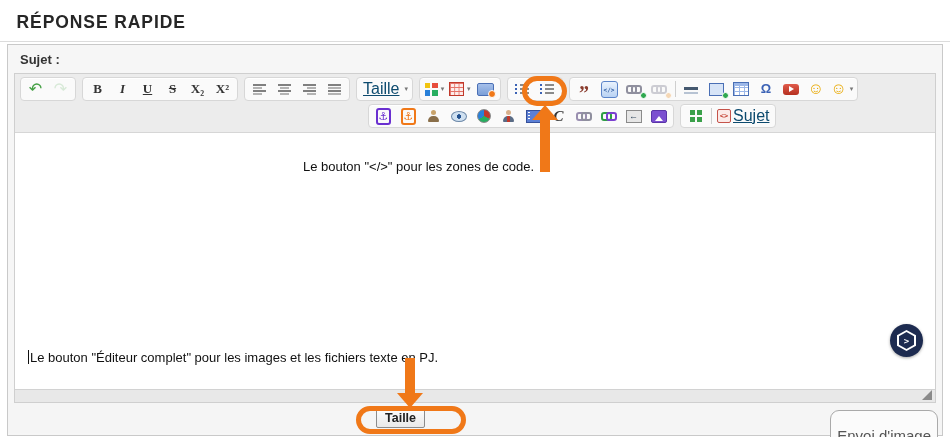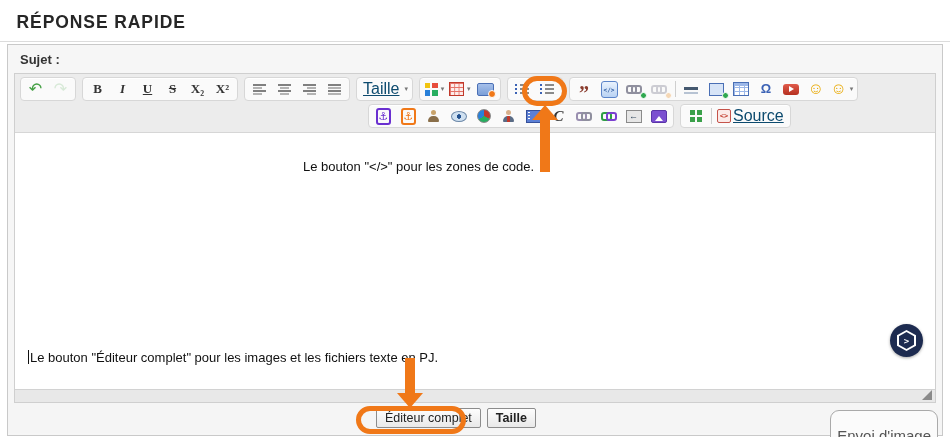--- a/index.html
+++ b/index.html
@@ -274,21 +274,21 @@
                 <span class="shape imgpurple"></span>
               </span>
             </div>
             <div class="tb-group">
               <span class="tb-btn">
                 <span class="shape maximize"></span>
               </span>
               <span class="tb-sep"></span>
               <span class="tb-btn">
                 <span class="shape srcico"></span>
-                <span class="lbl">Source</span>
+                <span class="lbl">Sujet</span>
               </span>
             </div>
           </div>
       </div>
 
       <div class="content">
         <p class="line1">Le bouton "&lt;/&gt;" pour les zones de code.</p>
         <p class="line2"><span class="caret"></span><span>Le bouton "Éditeur complet" pour les images et les fichiers texte en PJ.</span></p>
         <div class="ext-badge">
           <span class="hexa">
@@ -297,21 +297,20 @@
         </div>
       </div>
 
       <div class="resize-strip">
         <span class="resize-handle"></span>
       </div>
     </div>
 
     <div class="footer">
       <div class="footer-btns">
-        <button class="btn">Éditeur complet</button>
         <button class="btn bold">Taille</button>
       </div>
       <button class="btn img-btn">Envoi d'image</button>
     </div>
 
   </div>
 
   <div class="anno ring ring1"></div>
   <div class="anno head-up"></div>
   <div class="anno shaft shaft-up"></div>

